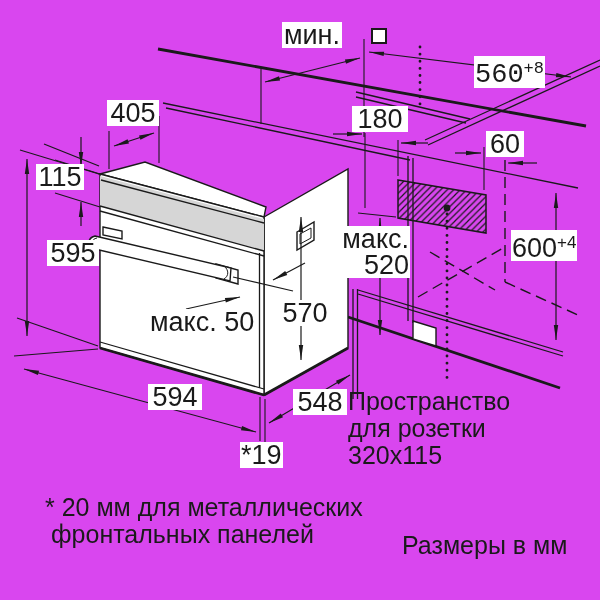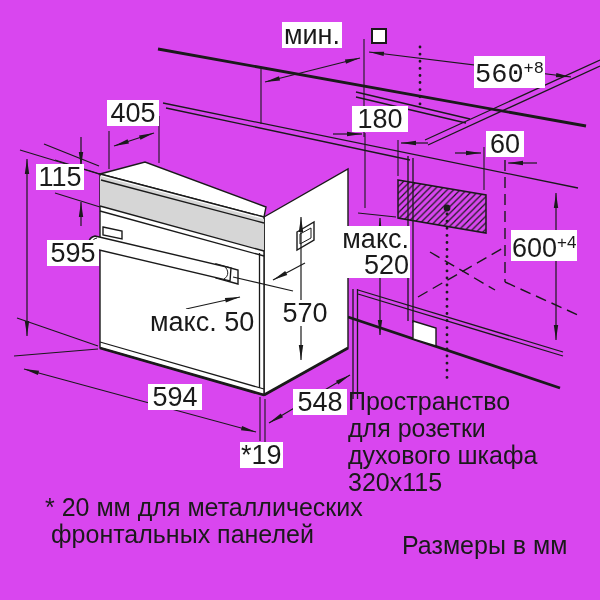--- a/index.html
+++ b/index.html
@@ -182,21 +182,20 @@
 
 <div class="lbl center" style="left:280px;top:300px;width:48px;">570</div>
 <div class="lbl" style="left:149px;top:309px;">макс. 50</div>
 <div class="lbl center" style="left:148px;top:384px;width:52px;">594</div>
 <div class="lbl center" style="left:293px;top:389px;width:52px;">548</div>
 <div class="lbl" style="left:240px;top:442px;">*19</div>
 
 <div class="block" style="left:348px;top:388px;">
   <div>Пространство</div>
   <div>для розетки</div>
-  <div>духового шкафа</div>
   <div>320x115</div>
 </div>
 
 <div class="block" style="left:45px;top:494px;">* 20 мм для металлических</div>
 <div class="block" style="left:51px;top:521px;">фронтальных панелей</div>
 
 <div class="block" style="left:402px;top:532px;">Размеры в мм</div>
 
 </div>
 

